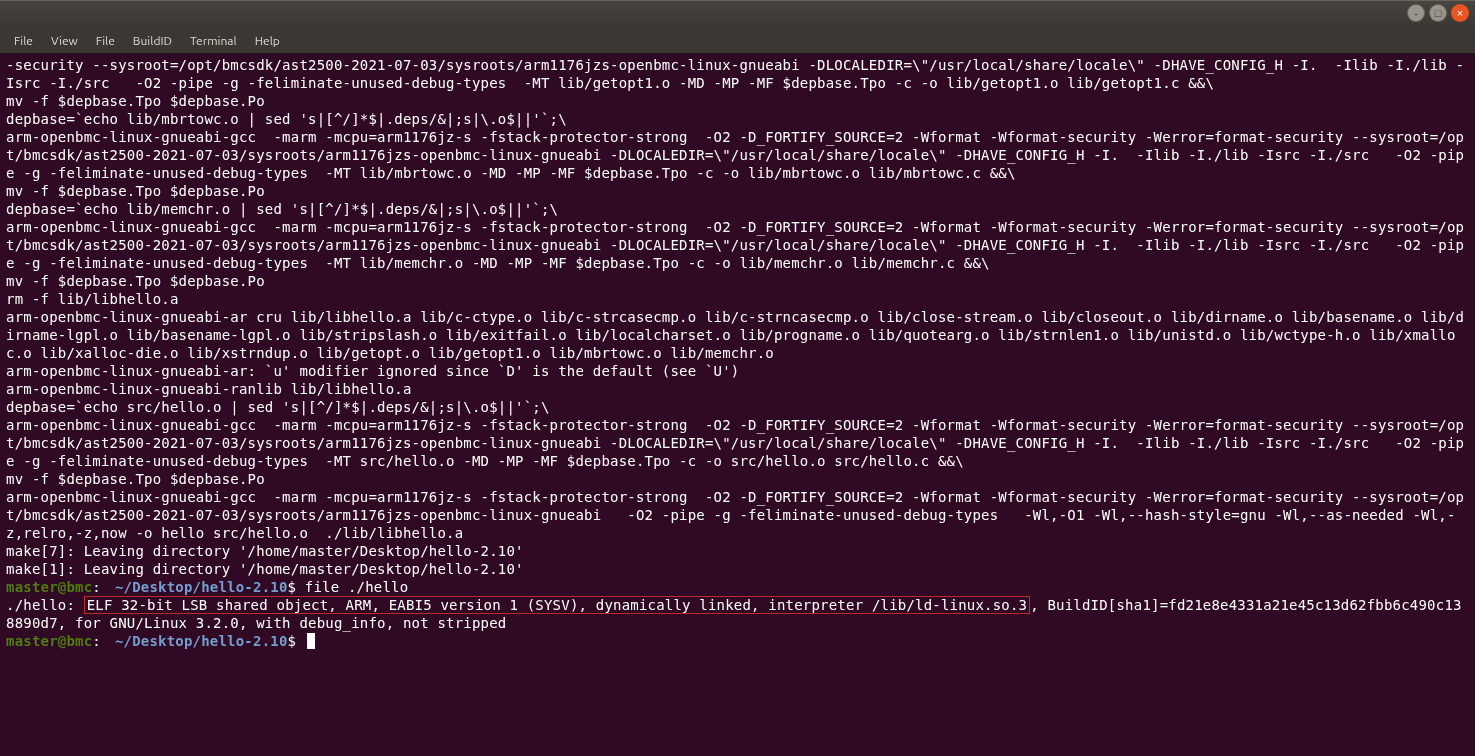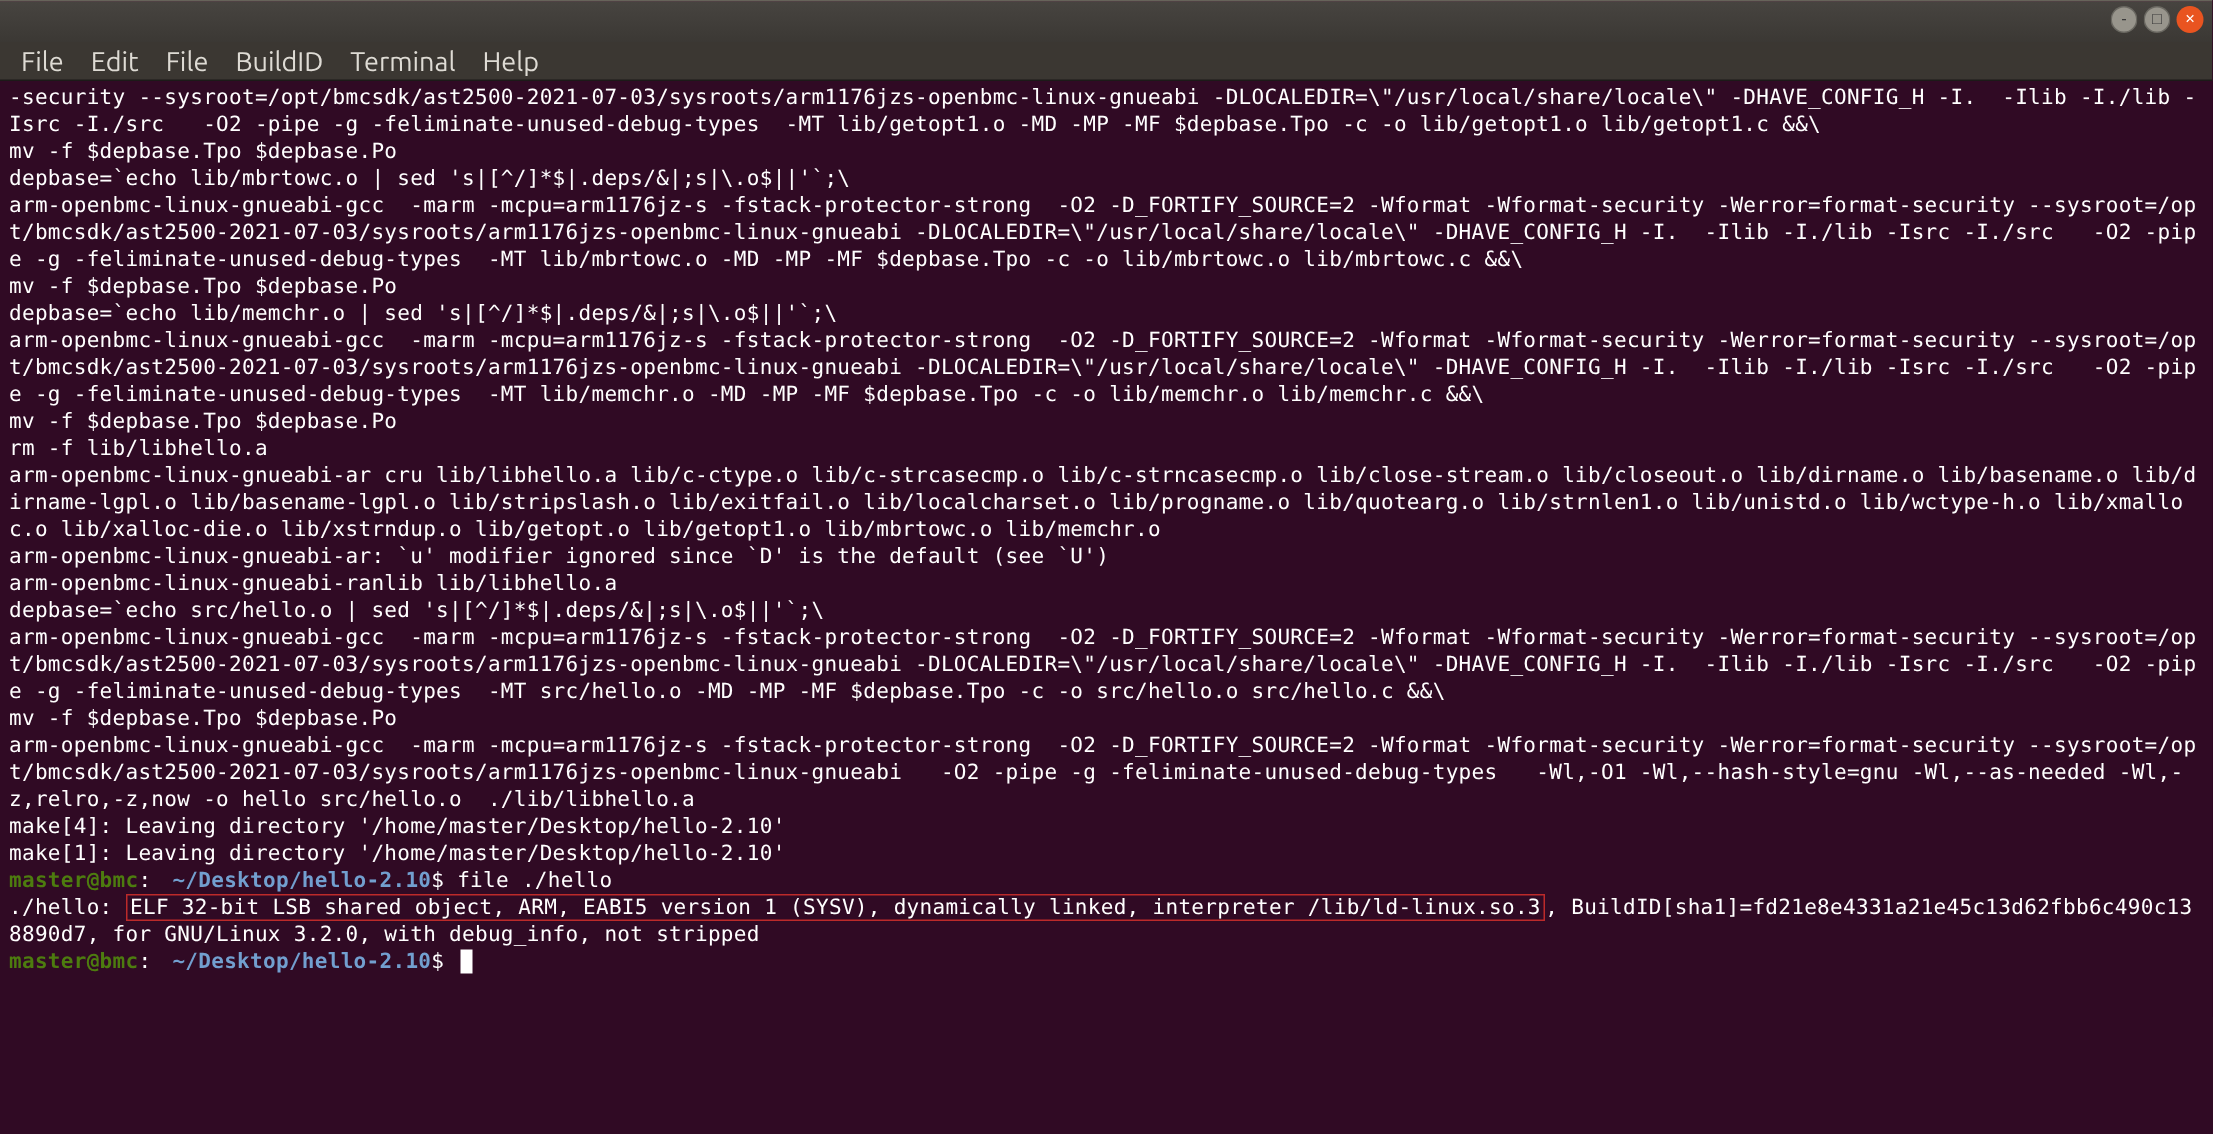--- a/index.html
+++ b/index.html
@@ -58,21 +58,21 @@
     display: flex;
     align-items: center;
     padding: 0 6px;
     gap: 2px;
     border-bottom: 1px solid #1c1a18;
     font-family: "Ubuntu","DejaVu Sans",sans-serif;
     color: #dedbd4;
   }
   .menubar .menu {
     padding: 2px 8px;
-    font-size: 18px;
+    font-size: 12px;
     cursor: default;
   }
   .terminal {
     flex: 1;
     background: #300a24;
     color: #ffffff;
     padding: 2px 6px 4px 6px;
     white-space: pre-wrap;
     word-break: break-all;
     line-height: 18px;
@@ -102,21 +102,21 @@
 <div class="titlebar">
   <div class="win-controls">
     <div class="win-btn win-min">‑</div>
     <div class="win-btn win-max">□</div>
     <div class="win-btn win-close">×</div>
   </div>
 </div>
 
 <div class="menubar">
   <span class="menu">File</span>
-  <span class="menu">Edit</span>
+  <span class="menu">View</span>
   <span class="menu">File</span>
   <span class="menu">BuildID</span>
   <span class="menu">Terminal</span>
   <span class="menu">Help</span>
 </div>
 
 <div class="terminal"><span>-security --sysroot=/opt/bmcsdk/ast2500-2021-07-03/sysroots/arm1176jzs-openbmc-linux-gnueabi -DLOCALEDIR=\"/usr/local/share/locale\" -DHAVE_CONFIG_H -I.  -Ilib -I./lib -Isrc -I./src   -O2 -pipe -g -feliminate-unused-debug-types  -MT lib/getopt1.o -MD -MP -MF $depbase.Tpo -c -o lib/getopt1.o lib/getopt1.c &amp;&amp;\</span>
 <span>mv -f $depbase.Tpo $depbase.Po</span>
 <span>depbase=`echo lib/mbrtowc.o | sed 's|[^/]*$|.deps/&amp;|;s|\.o$||'`;\</span>
 <span>arm-openbmc-linux-gnueabi-gcc  -marm -mcpu=arm1176jz-s -fstack-protector-strong  -O2 -D_FORTIFY_SOURCE=2 -Wformat -Wformat-security -Werror=format-security --sysroot=/opt/bmcsdk/ast2500-2021-07-03/sysroots/arm1176jzs-openbmc-linux-gnueabi -DLOCALEDIR=\"/usr/local/share/locale\" -DHAVE_CONFIG_H -I.  -Ilib -I./lib -Isrc -I./src   -O2 -pipe -g -feliminate-unused-debug-types  -MT lib/mbrtowc.o -MD -MP -MF $depbase.Tpo -c -o lib/mbrtowc.o lib/mbrtowc.c &amp;&amp;\</span>
@@ -125,17 +125,17 @@
 <span>arm-openbmc-linux-gnueabi-gcc  -marm -mcpu=arm1176jz-s -fstack-protector-strong  -O2 -D_FORTIFY_SOURCE=2 -Wformat -Wformat-security -Werror=format-security --sysroot=/opt/bmcsdk/ast2500-2021-07-03/sysroots/arm1176jzs-openbmc-linux-gnueabi -DLOCALEDIR=\"/usr/local/share/locale\" -DHAVE_CONFIG_H -I.  -Ilib -I./lib -Isrc -I./src   -O2 -pipe -g -feliminate-unused-debug-types  -MT lib/memchr.o -MD -MP -MF $depbase.Tpo -c -o lib/memchr.o lib/memchr.c &amp;&amp;\</span>
 <span>mv -f $depbase.Tpo $depbase.Po</span>
 <span>rm -f lib/libhello.a</span>
 <span>arm-openbmc-linux-gnueabi-ar cru lib/libhello.a lib/c-ctype.o lib/c-strcasecmp.o lib/c-strncasecmp.o lib/close-stream.o lib/closeout.o lib/dirname.o lib/basename.o lib/dirname-lgpl.o lib/basename-lgpl.o lib/stripslash.o lib/exitfail.o lib/localcharset.o lib/progname.o lib/quotearg.o lib/strnlen1.o lib/unistd.o lib/wctype-h.o lib/xmalloc.o lib/xalloc-die.o lib/xstrndup.o lib/getopt.o lib/getopt1.o lib/mbrtowc.o lib/memchr.o</span>
 <span>arm-openbmc-linux-gnueabi-ar: `u' modifier ignored since `D' is the default (see `U')</span>
 <span>arm-openbmc-linux-gnueabi-ranlib lib/libhello.a</span>
 <span>depbase=`echo src/hello.o | sed 's|[^/]*$|.deps/&amp;|;s|\.o$||'`;\</span>
 <span>arm-openbmc-linux-gnueabi-gcc  -marm -mcpu=arm1176jz-s -fstack-protector-strong  -O2 -D_FORTIFY_SOURCE=2 -Wformat -Wformat-security -Werror=format-security --sysroot=/opt/bmcsdk/ast2500-2021-07-03/sysroots/arm1176jzs-openbmc-linux-gnueabi -DLOCALEDIR=\"/usr/local/share/locale\" -DHAVE_CONFIG_H -I.  -Ilib -I./lib -Isrc -I./src   -O2 -pipe -g -feliminate-unused-debug-types  -MT src/hello.o -MD -MP -MF $depbase.Tpo -c -o src/hello.o src/hello.c &amp;&amp;\</span>
 <span>mv -f $depbase.Tpo $depbase.Po</span>
 <span>arm-openbmc-linux-gnueabi-gcc  -marm -mcpu=arm1176jz-s -fstack-protector-strong  -O2 -D_FORTIFY_SOURCE=2 -Wformat -Wformat-security -Werror=format-security --sysroot=/opt/bmcsdk/ast2500-2021-07-03/sysroots/arm1176jzs-openbmc-linux-gnueabi   -O2 -pipe -g -feliminate-unused-debug-types   -Wl,-O1 -Wl,--hash-style=gnu -Wl,--as-needed -Wl,-z,relro,-z,now -o hello src/hello.o  ./lib/libhello.a</span>
-<span>make[4]: Leaving directory '/home/master/Desktop/hello-2.10'</span>
+<span>make[7]: Leaving directory '/home/master/Desktop/hello-2.10'</span>
 <span>make[1]: Leaving directory '/home/master/Desktop/hello-2.10'</span>
 <span class="prompt-user">master@bmc</span><span>:</span><span class="prompt-path">~/Desktop/hello-2.10</span><span>$ </span><span>file ./hello</span>
 <span>./hello: </span><span class="highlight-box">ELF 32-bit LSB shared object, ARM, EABI5 version 1 (SYSV), dynamically linked, interpreter /lib/ld-linux.so.3</span><span>, BuildID[sha1]=fd21e8e4331a21e45c13d62fbb6c490c138890d7, for GNU/Linux 3.2.0, with debug_info, not stripped</span>
 <span class="prompt-user">master@bmc</span><span>:</span><span class="prompt-path">~/Desktop/hello-2.10</span><span>$ </span><span class="cursor"></span></div>
 
 </body></html>

